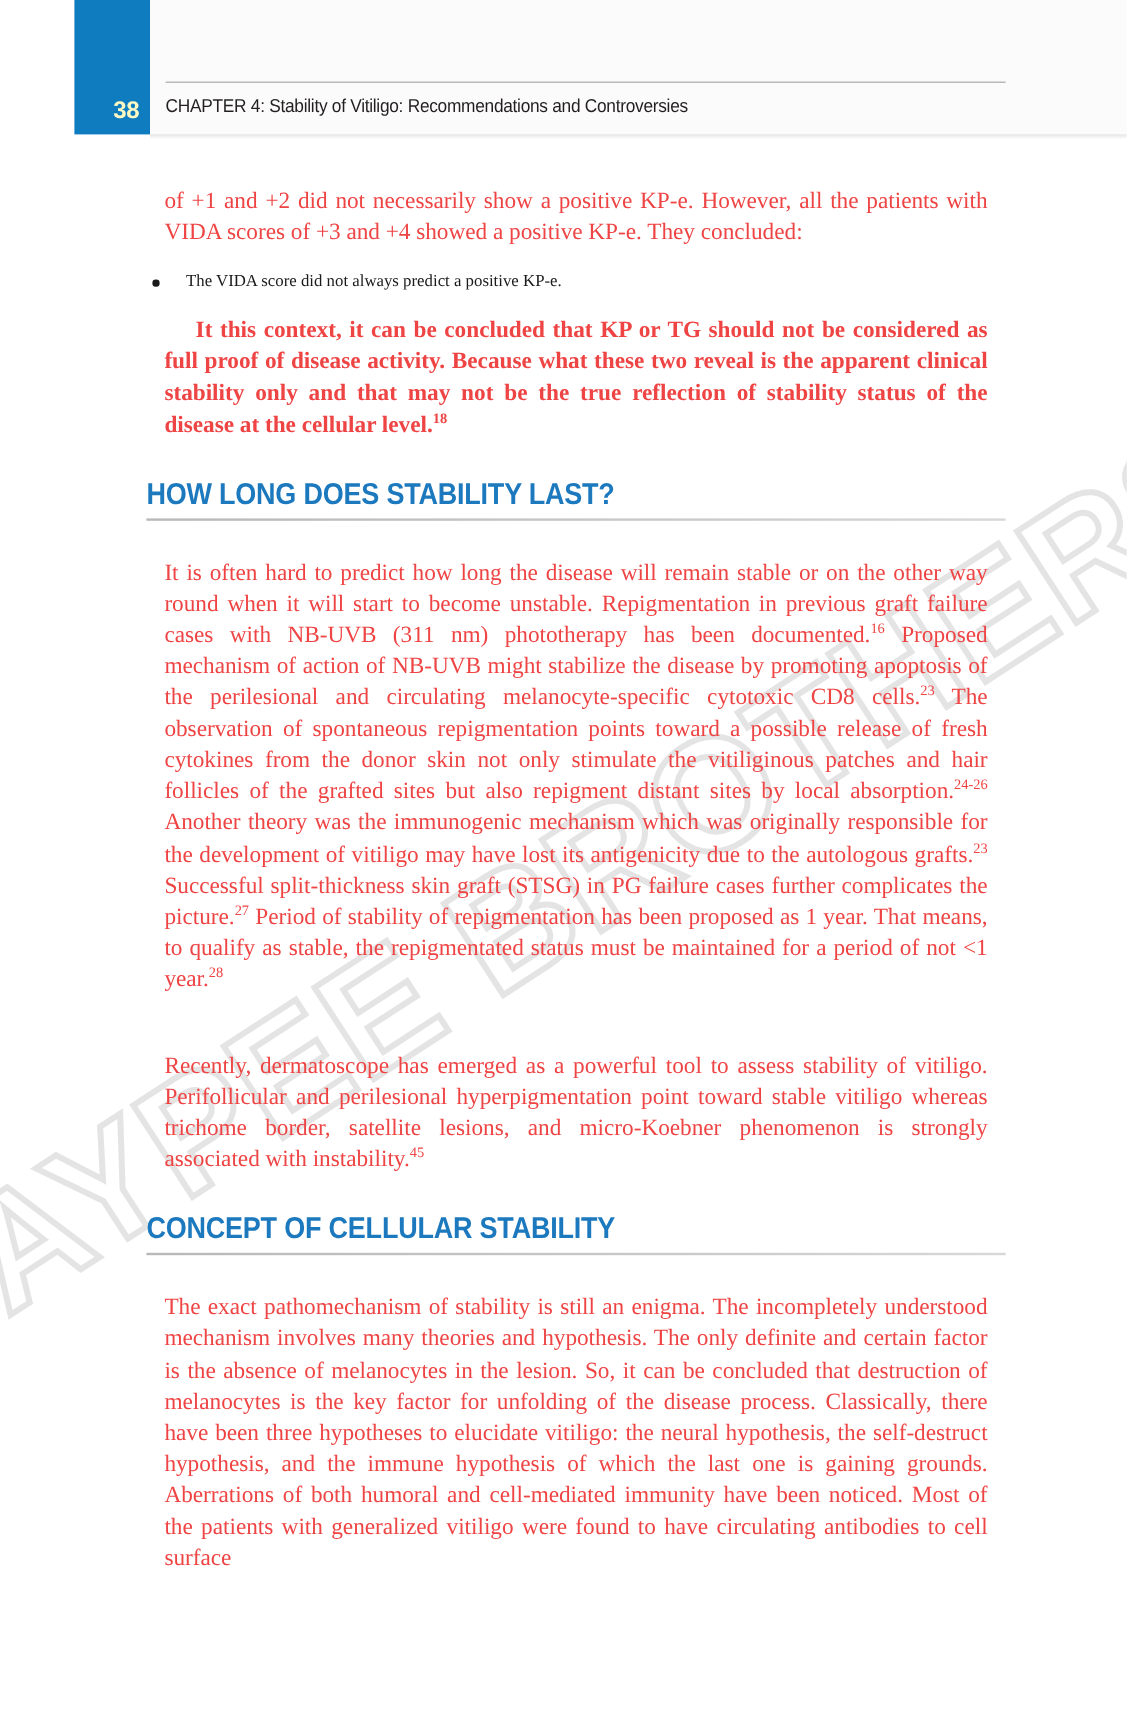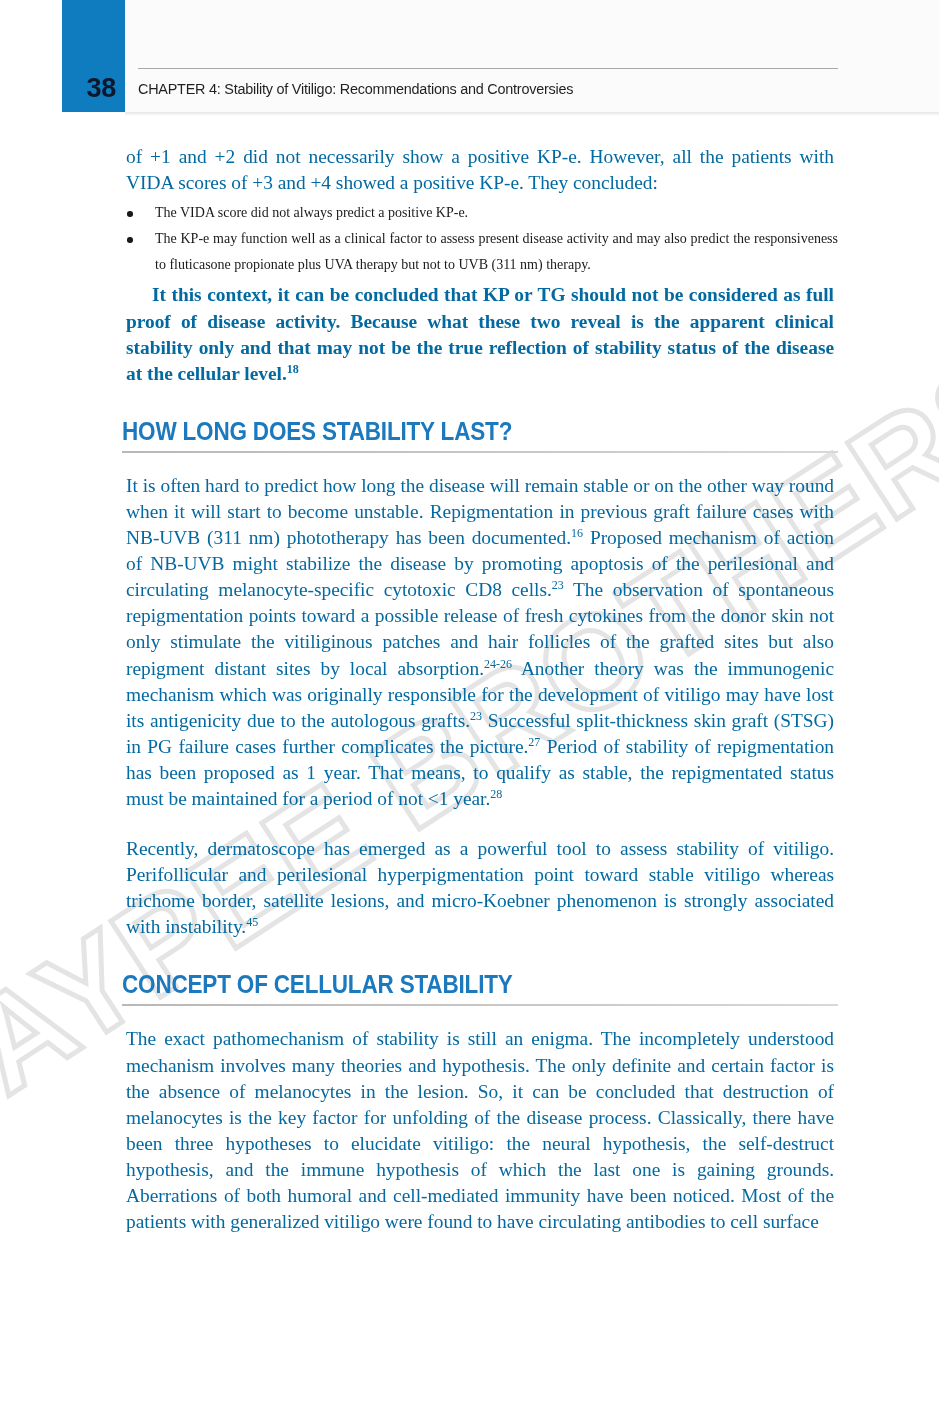--- a/index.html
+++ b/index.html
@@ -29,24 +29,24 @@
     top: 0;
     width: 63px;
     height: 112px;
     background: #0E7CBF;
     z-index: 5;
   }
   .folio-num {
     position: absolute;
     right: 9px;
     bottom: 10px;
-    color: #0f172a;
+    color: #fef9c3;
     font-family: "Liberation Sans", "DejaVu Sans", sans-serif;
     font-weight: bold;
-    font-size: 27px;
+    font-size: 20px;
     letter-spacing: -0.3px;
     line-height: 1;
   }
 
   
   .header-band {
     position: absolute;
     left: 125px;
     top: 0;
     right: 0;
@@ -107,24 +107,24 @@
   
   .content {
     position: absolute;
     left: 122px;
     top: 140px;
     width: 716px;
     z-index: 3;
   }
 
   p.body {
-    margin: 4px;
+    margin: 15px;
     font-size: 19.4px;
     line-height: 26.1px;
-    color: #0369a1;
+    color: #ef4444;
     text-align: justify;
     text-justify: inter-word;
     letter-spacing: -0.02px;
   }
   p.body.indent { text-indent: 26px; font-weight: bold; }
 
   sup {
     font-size: 0.62em;
     vertical-align: super;
     line-height: 0;
@@ -193,21 +193,20 @@
   </div>
 
   <div class="running-head">CHAPTER 4: Stability of Vitiligo: Recommendations and Controversies</div>
 
   <div class="content">
 
     <p class="body">of +1 and +2 did not necessarily show a positive KP-e. However, all the patients with VIDA scores of +3 and +4 showed a positive KP-e. They concluded:</p>
 
     <ul class="bullets">
       <li>The VIDA score did not always predict a positive KP-e.</li>
-      <li>The KP-e may function well as a clinical factor to assess present disease activity and may also predict the responsiveness to fluticasone propionate plus UVA therapy but not to UVB (311 nm) therapy.</li>
     </ul>
 
     <p class="body indent"><span>It this context, it can be concluded that KP or TG should not be considered as full proof of disease activity. Because what these two reveal is the apparent clinical stability only and that may not be the true reflection of stability status of the disease at the cellular level.</span><sup>18</sup></p>
 
     <div class="head-wrap">
       <h2 class="section-head">HOW LONG DOES STABILITY LAST?</h2>
       <div class="head-rule"></div>
     </div>
     <div class="head-gap"></div>
 

